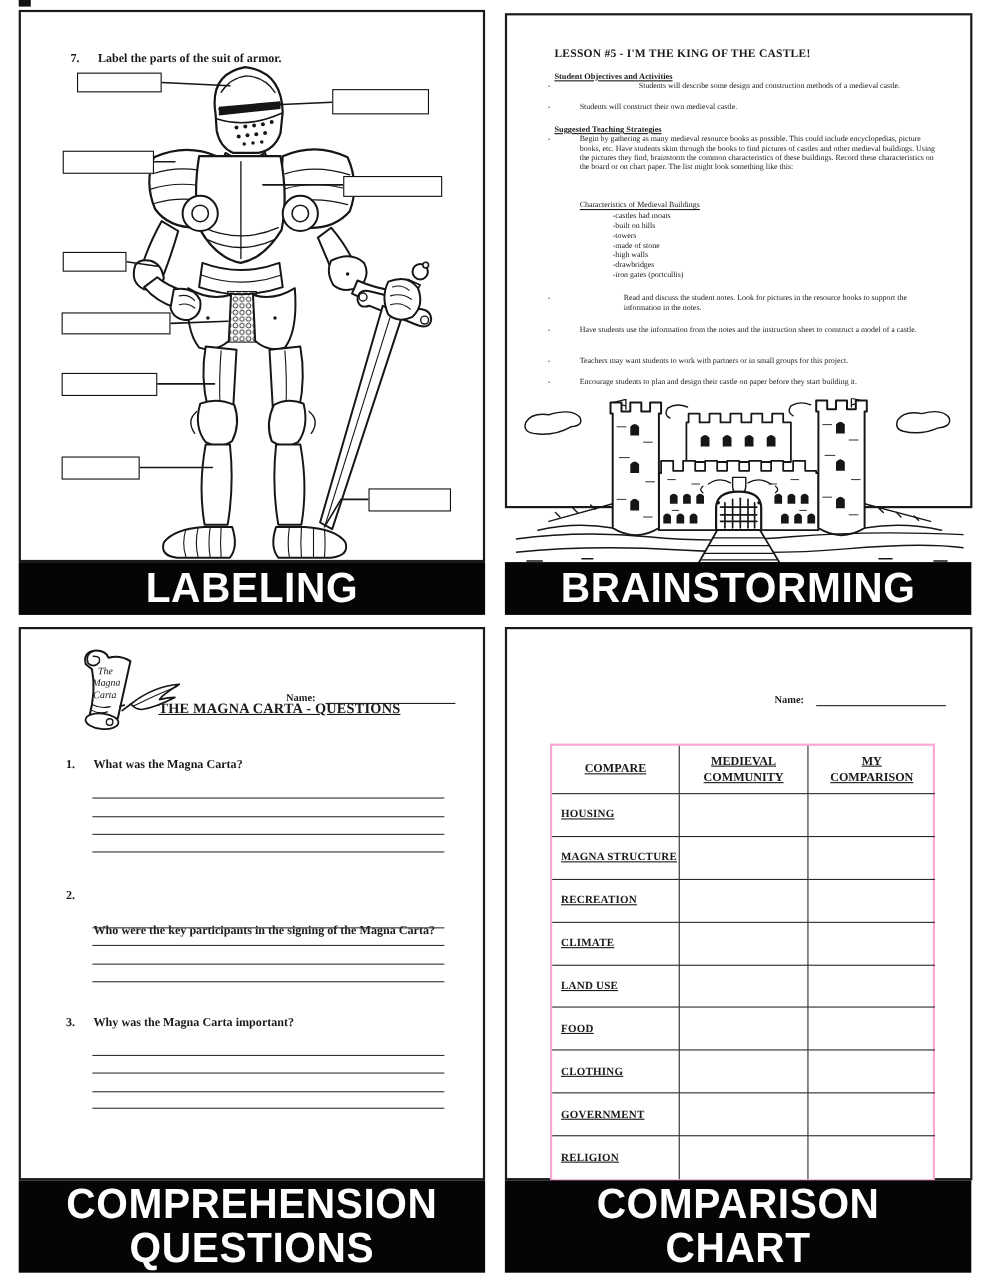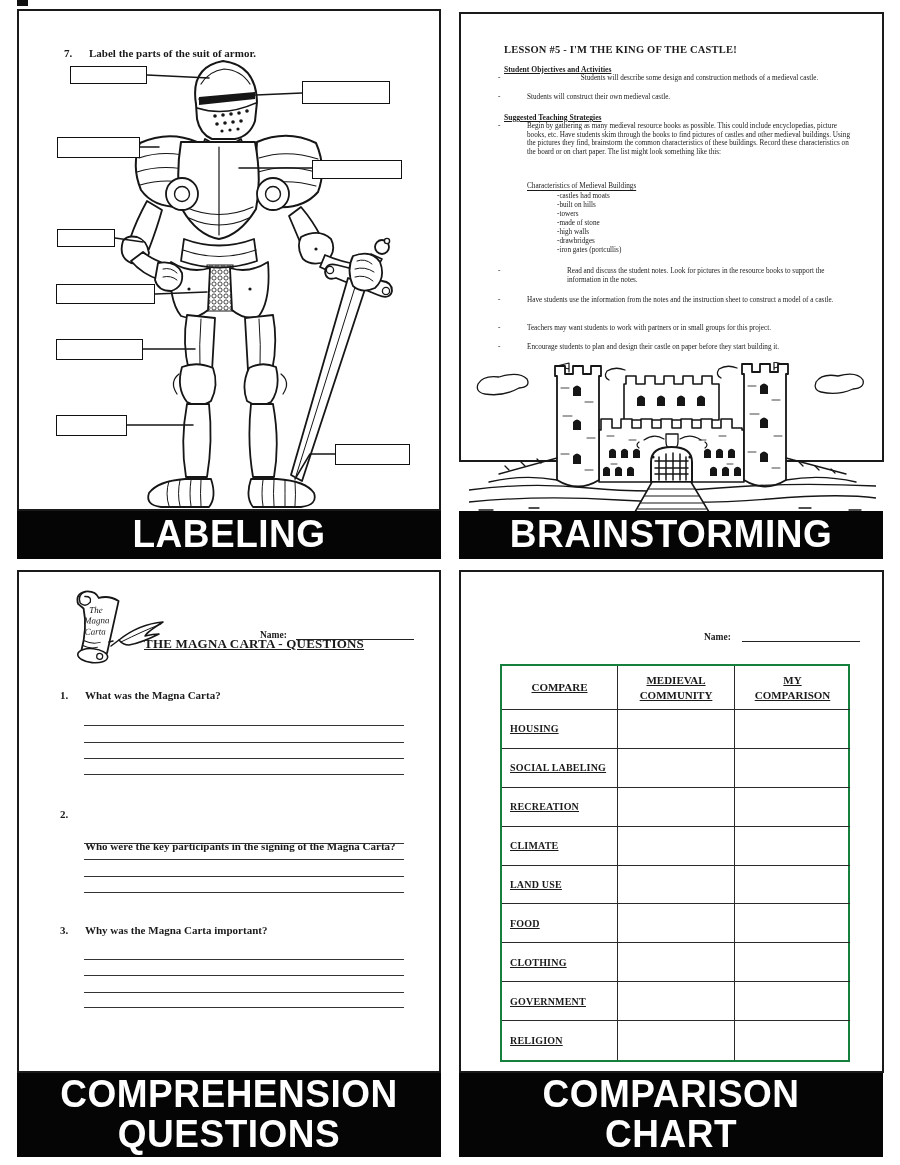--- a/index.html
+++ b/index.html
@@ -32,21 +32,21 @@
   .name-label { font-size:9.5px; font-weight:700; }
   .name-line { position:absolute; border-bottom:1.4px solid #222; }
   .q-num, .q-text { font-size:11px; font-weight:700; }
   .ans-line { position:absolute; border-bottom:1.5px solid #333; }
   
   .cmp-title { font-size:13px; font-weight:700; text-decoration:underline; text-align:center; letter-spacing:.2px; }
   .cmp-table {
     position:absolute; display:grid;
     grid-template-columns:116px 117px 115px;
     grid-template-rows:44px repeat(9, 1fr);
-    border:2px solid #15803d; background:#fff;
+    border:2px solid #f9a8d4; background:#fff;margin-top:12px;
   }
   .cmp-cell { border-right:1.5px solid #2a2a2a; border-bottom:1.5px solid #2a2a2a; }
   .cmp-cell.lastcol { border-right:none; }
   .cmp-cell.lastrow { border-bottom:none; }
   .cmp-head { display:flex; align-items:center; justify-content:center; text-align:center;
     font-size:11px; font-weight:700; text-decoration:underline; line-height:1.3; padding:0 14px; }
   .cmp-rowlabel { display:flex; align-items:center; font-size:10px; font-weight:700;
     text-decoration:underline; padding-left:8px; letter-spacing:.2px; }
   svg .ink { stroke:#161616; fill:none; stroke-linecap:round; stroke-linejoin:round; }
   svg .inkf { stroke:#161616; fill:#ffffff; stroke-linejoin:round; }
@@ -374,21 +374,21 @@
 
     <div class="cmp-table" style="left:39px;top:92px;width:350px;height:398px;">
       <div class="cmp-cell cmp-head">COMPARE</div>
       <div class="cmp-cell cmp-head">MEDIEVAL COMMUNITY</div>
       <div class="cmp-cell cmp-head lastcol">MY COMPARISON</div>
 
       <div class="cmp-cell cmp-rowlabel">HOUSING</div>
       <div class="cmp-cell"></div>
       <div class="cmp-cell lastcol"></div>
 
-      <div class="cmp-cell cmp-rowlabel">SOCIAL LABELING</div>
+      <div class="cmp-cell cmp-rowlabel">MAGNA STRUCTURE</div>
       <div class="cmp-cell"></div>
       <div class="cmp-cell lastcol"></div>
 
       <div class="cmp-cell cmp-rowlabel">RECREATION</div>
       <div class="cmp-cell"></div>
       <div class="cmp-cell lastcol"></div>
 
       <div class="cmp-cell cmp-rowlabel">CLIMATE</div>
       <div class="cmp-cell"></div>
       <div class="cmp-cell lastcol"></div>

